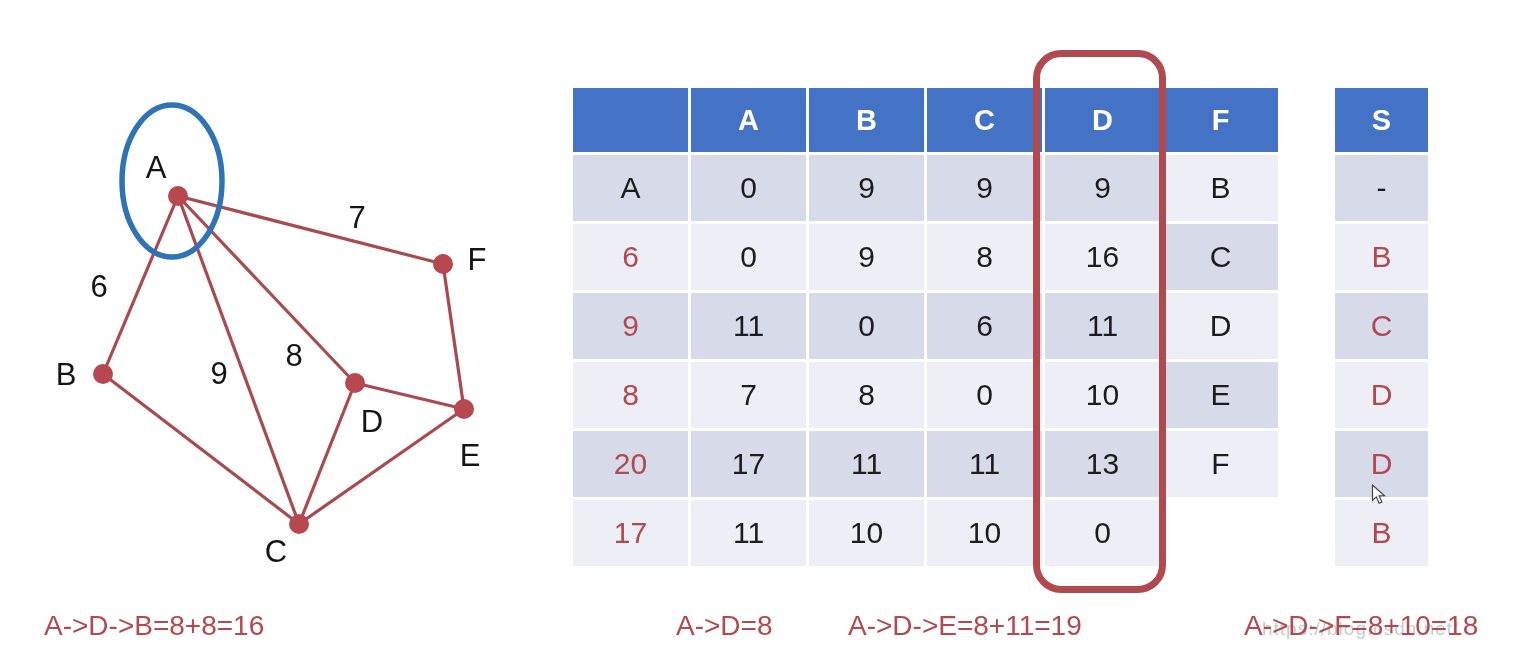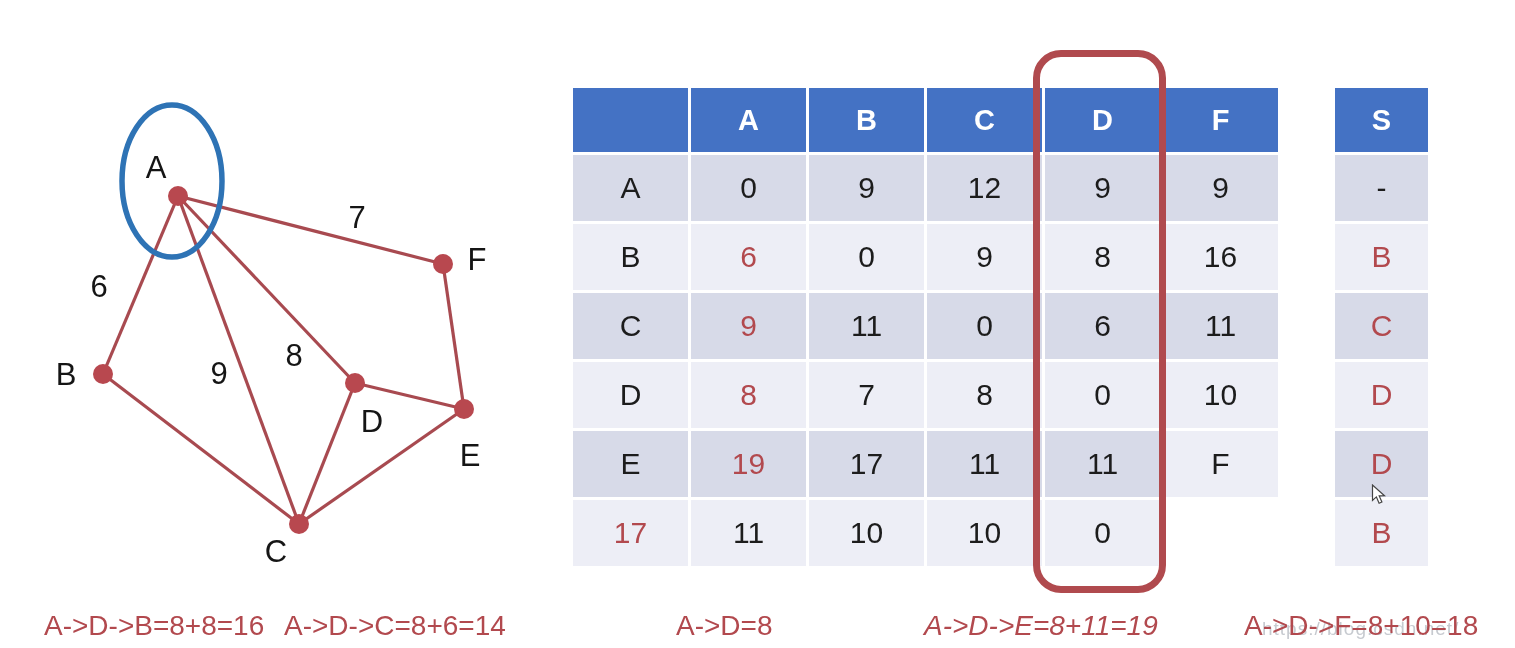--- a/index.html
+++ b/index.html
@@ -64,21 +64,21 @@
     top: 610px;
     font-size: 28px;
     color: #b2494e;
     white-space: nowrap;
     z-index: 3;
     text-align: right;
   }
   #formula-0 { left: 44px; }
   #formula-1 { left: 284px; }
   #formula-2 { left: 676px; }
-  #formula-3 { left: 924px; font-style: italic; }
+  #formula-3 { left: 848px; }
   #formula-4 { left: 1244px; }
 
   .watermark {
     position: absolute;
     left: 1262px; top: 618px;
     font-size: 19px;
     color: #b9bdc4;
     opacity: 0.8;
     letter-spacing: 1px;
     white-space: nowrap;
@@ -133,21 +133,20 @@
     <div class="hcell"></div>
     <div class="hcell">A</div>
     <div class="hcell">B</div>
     <div class="hcell">C</div>
     <div class="hcell">D</div>
     <div class="hcell">F</div>
 
     <div class="cell band-dark">A</div>
     <div class="cell band-dark">0</div>
     <div class="cell band-dark">9</div>
-    <div class="cell band-dark">12</div>
     <div class="cell band-dark">9</div>
     <div class="cell band-dark">9</div>
 
     <div class="cell band-light">B</div>
     <div class="cell band-light red">6</div>
     <div class="cell band-light">0</div>
     <div class="cell band-light">9</div>
     <div class="cell band-light">8</div>
     <div class="cell band-light">16</div>
 
@@ -159,24 +158,25 @@
     <div class="cell band-dark">11</div>
 
     <div class="cell band-light">D</div>
     <div class="cell band-light red">8</div>
     <div class="cell band-light">7</div>
     <div class="cell band-light">8</div>
     <div class="cell band-light">0</div>
     <div class="cell band-light">10</div>
 
     <div class="cell band-dark">E</div>
-    <div class="cell band-dark red">19</div>
+    <div class="cell band-dark red">20</div>
     <div class="cell band-dark">17</div>
     <div class="cell band-dark">11</div>
     <div class="cell band-dark">11</div>
+    <div class="cell band-dark">13</div>
 
     <div class="cell band-light">F</div>
     <div class="cell band-light red">17</div>
     <div class="cell band-light">11</div>
     <div class="cell band-light">10</div>
     <div class="cell band-light">10</div>
     <div class="cell band-light">0</div>
   </div>
 
   <div class="col-highlight"></div>
@@ -185,21 +185,20 @@
     <div class="hcell">S</div>
     <div class="cell band-dark">-</div>
     <div class="cell band-light red">B</div>
     <div class="cell band-dark red">C</div>
     <div class="cell band-light red">D</div>
     <div class="cell band-dark red">D</div>
     <div class="cell band-light red">B</div>
   </div>
 
   <span class="formula" id="formula-0">A-&gt;D-&gt;B=8+8=16</span>
-  <span class="formula" id="formula-1">A-&gt;D-&gt;C=8+6=14</span>
   <span class="formula" id="formula-2">A-&gt;D=8</span>
   <span class="formula" id="formula-3">A-&gt;D-&gt;E=8+11=19</span>
   <span class="formula" id="formula-4">A-&gt;D-&gt;F=8+10=18</span>
 
   <span class="watermark">https://blog.csdn.net/</span>
 
   <svg class="cursor" width="16" height="22" viewBox="0 0 16 22">
     <path d="M1.5,1 L1.5,16.5 L5.4,12.9 L8.1,19.2 L10.9,18 L8.2,11.9 L13.5,11.7 Z" fill="#ffffff" stroke="#444444" stroke-width="1.2"></path>
   </svg>
 

